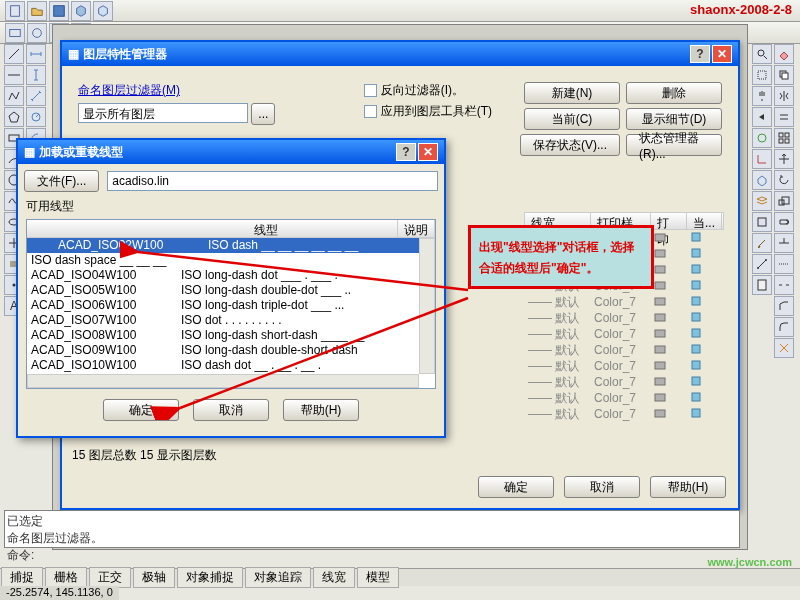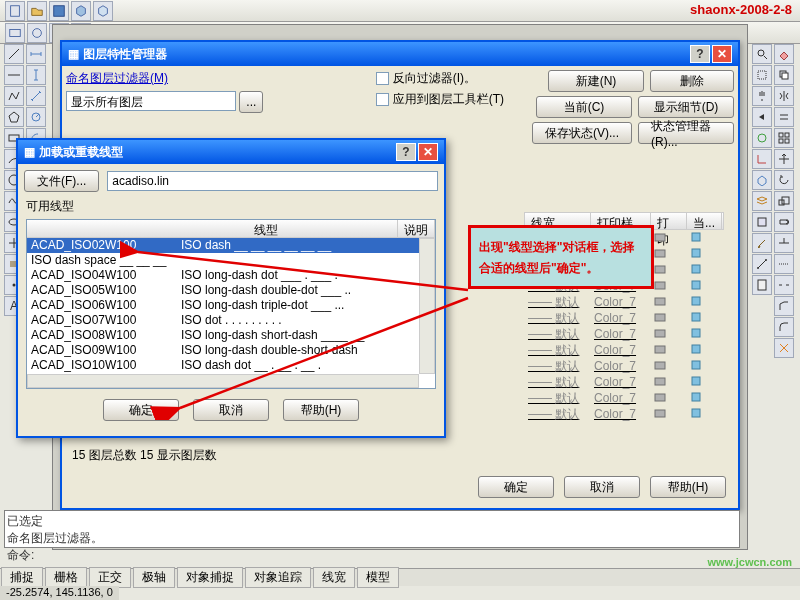--- a/index.html
+++ b/index.html
@@ -13,52 +13,52 @@
 .right-tools { right:4px; }
 .right-tools.col2 { right:26px; }
 .vtool { width:20px; height:20px; background:#e0e4ec; border:1px solid #a0a8b8; display:flex; align-items:center; justify-content:center; }
 .vtool svg { width:12px; height:12px; }
 .main-area { position:absolute; left:52px; right:52px; top:24px; bottom:50px; background:#d0d0c8; border:1px solid #808080; }
 .layer-dialog { position:absolute; left:60px; top:40px; width:680px; height:470px; background:#ece9d8; border:2px solid #0054e3; box-shadow:2px 2px 6px rgba(0,0,0,0.3); }
 .dlg-title { background:linear-gradient(#3d95ff,#0054e3); color:#fff; height:24px; display:flex; align-items:center; padding:0 6px; font-weight:bold; }
 .dlg-title .spacer { flex:1; }
 .dlg-btn-x { width:20px; height:18px; background:#e85040; border:1px solid #fff; color:#fff; text-align:center; line-height:16px; margin-left:2px; }
 .dlg-btn-q { width:20px; height:18px; background:#d0d0c8; border:1px solid #fff; color:#333; text-align:center; line-height:16px; }
-.dlg-body { padding:4px; }
+.dlg-body { padding:16px; }
 .link-text { color:#0000cc; text-decoration:underline; margin-bottom:4px; display:inline-block; }
 .dropdown { border:1px solid #7f9db9; background:#fff; height:20px; padding:2px 4px; display:inline-block; width:170px; }
 .btn { background:linear-gradient(#fff,#d8d4c8); border:1px solid #808080; border-radius:3px; padding:2px 12px; height:22px; display:inline-flex; align-items:center; justify-content:center; }
 .btn-row { display:flex; gap:6px; justify-content:flex-end; margin-bottom:4px; }
 .chk-row { display:flex; align-items:center; gap:4px; margin-bottom:4px; }
 .chk { width:13px; height:13px; border:1px solid #7f9db9; background:#fff; }
 .th { border-right:1px solid #ccc; padding:2px 6px; }
 .linetype-dialog { position:absolute; left:16px; top:138px; width:430px; height:300px; background:#ece9d8; border:2px solid #0054e3; box-shadow:3px 3px 8px rgba(0,0,0,0.4); z-index:10; }
 .file-row { padding:6px; display:flex; align-items:center; gap:8px; }
 .input-field { background:#fff; border:1px solid #7f9db9; height:20px; flex:1; padding:2px 4px; }
 .avail-label { padding:0 8px 4px; }
 .line-table { background:#fff; border:1px solid #7f9db9; margin:0 8px; height:170px; position:relative; }
 .line-header { background:linear-gradient(#fefefe,#e0e0e0); display:flex; height:18px; border-bottom:1px solid #ccc;justify-content:flex-end; }
 .line-row { display:flex; height:15px; }
-.line-row.selected { background:#316ac5; color:#fff; }
+.line-row.selected { background:#316ac5; color:#fff;padding-left:27px; }
 .line-row .lc1 { width:150px; padding:0 4px; }
 .line-row .lc2 { padding:0 4px; }
 .btn-row-bottom { display:flex; gap:14px; justify-content:center; padding:10px; }
 .red-box { border:3px solid #e00000; position:absolute; }
 .anno-box { position:absolute; background:#b8e0e0; border:3px solid #e00000; padding:8px; width:186px; font-size:14px; line-height:1.5; color:#e00000; font-weight:bold; }
 .arrow-svg { position:absolute; pointer-events:none; z-index:15; }
 .watermark { position:absolute; top:2px; right:8px; color:#d00000; font-weight:bold; font-size:13px; }
 .bottom-bar { position:absolute; bottom:14px; left:0; right:0; height:18px; background:#e0e0d8; border-top:1px solid #999; display:flex; align-items:center; font-size:11px; }
 .bb-seg { border:1px solid #aaa; padding:1px 8px; margin:0 1px; background:#e8e8e0; }
 .coord-bar { position:absolute; bottom:0; left:0; height:14px; background:#d8d8d0; padding:0 6px; font-size:11px; }
 .cmd-area { position:absolute; bottom:52px; left:4px; right:60px; height:38px; background:#fff; border:1px solid #808080; font-size:11px; padding:2px; color:#333; }
 .url-mark { position:absolute; bottom:32px; right:8px; color:#5fc050; font-size:11px; font-weight:bold; }
 .layer-right-cols { position:absolute; right:14px; top:170px; width:200px; }
 .lr-header { display:flex; background:linear-gradient(#fefefe,#e0e0e0); border:1px solid #ccc; height:18px; }
 .lr-th { padding:2px 6px; border-right:1px solid #ccc; }
-.lr-row { display:flex; height:16px; align-items:center;text-decoration:underline; }
+.lr-row { display:flex; height:16px; align-items:center; }
 .lr-td { padding:0 4px; color:#888; }
 .scrollbar { background:#e8e8e0; border:1px solid #ccc; }
 </style>
 </head>
 <body>
 
 <div class="toolbar-top">
   <div class="tb-icon">
       <svg viewBox="0 0 16 16">
         <rect x="3" y="2" width="10" height="12" fill="none" stroke="#4060a0"></rect>
@@ -420,21 +420,21 @@
             <span>反向过滤器(I)。</span>
           </div>
         <div class="chk-row">
             <span class="chk"></span>
             <span>应用到图层工具栏(T)</span>
           </div>
       </div>
       <div style="width:210px">
         <div class="btn-row">
           <span class="btn" style="width:96px">新建(N)</span>
-          <span class="btn" style="width:84px">删除</span>
+          <span class="btn" style="width:96px">删除</span>
         </div>
         <div class="btn-row">
           <span class="btn" style="width:96px">当前(C)</span>
           <span class="btn" style="width:96px">显示细节(D)</span>
         </div>
         <div class="btn-row">
           <span class="btn" style="width:100px">保存状态(V)...</span>
           <span class="btn" style="width:96px">状态管理器(R)...</span>
         </div>
       </div>

